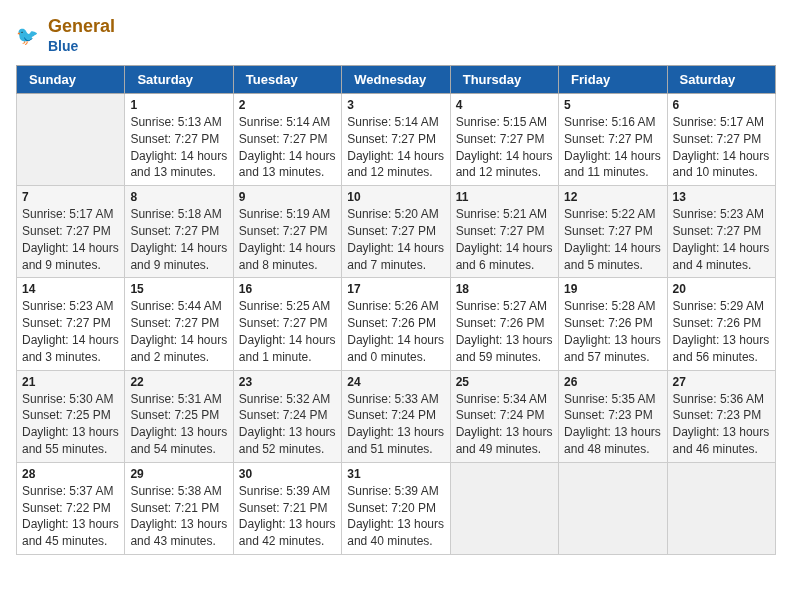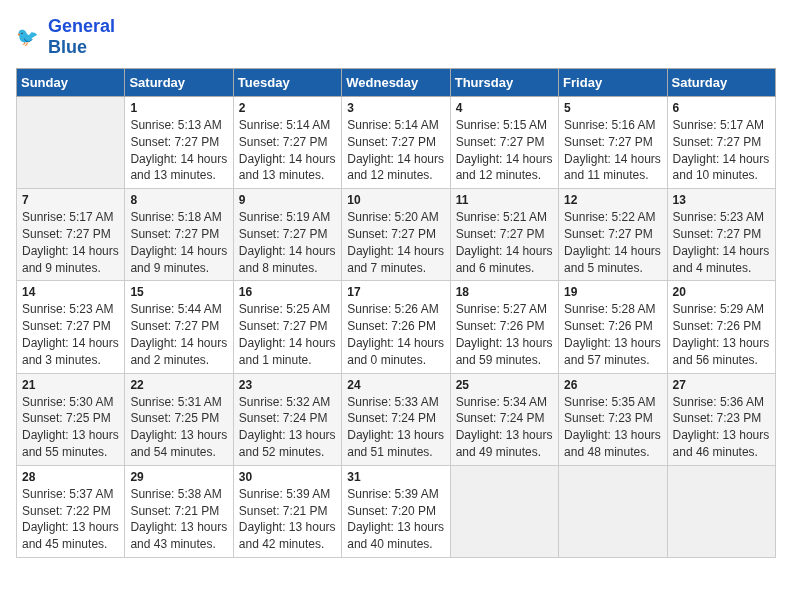--- a/index.html
+++ b/index.html
@@ -14,22 +14,22 @@
       display: flex;
       align-items: flex-start;
       justify-content: space-between;
       margin-bottom: 10px;
     }
     .logo {
       display: flex;
       align-items: center;
       gap: 4px;
     }
-    .logo-text-general { font-size: 18px; font-weight: bold; color: #1d4ed8; }
-    .logo-text-blue { font-size: 18px; font-weight: bold; color: #1a5fa8; }
+    .logo-text-general { font-size: 18px; font-weight: bold; color: #a16207; }
+    .logo-text-blue { font-size: 14px; font-weight: bold; color: #1a5fa8; }
     .logo-bird {
       width: 28px;
       height: 28px;
     }
     .title-area {
       text-align: right;
     }
     .month-title {
       font-size: 36px;
       font-weight: bold;
@@ -42,21 +42,21 @@
     table {
       width: 100%;
       border-collapse: collapse;
       table-layout: fixed;
     }
     thead tr th {
       background: #1a5fa8;
       color: #fff;
       font-size: 13px;
       font-weight: bold;
-      padding: 6px 4px;
+      padding: 6px 12px;
       text-align: left;
       border: 1px solid #aaa;
       margin-top: 32px;
     }
     tbody tr td {
       vertical-align: top;
       border: 1px solid #ccc;
       padding: 4px 5px;
       font-size: 10.5px;
       color: #222;

